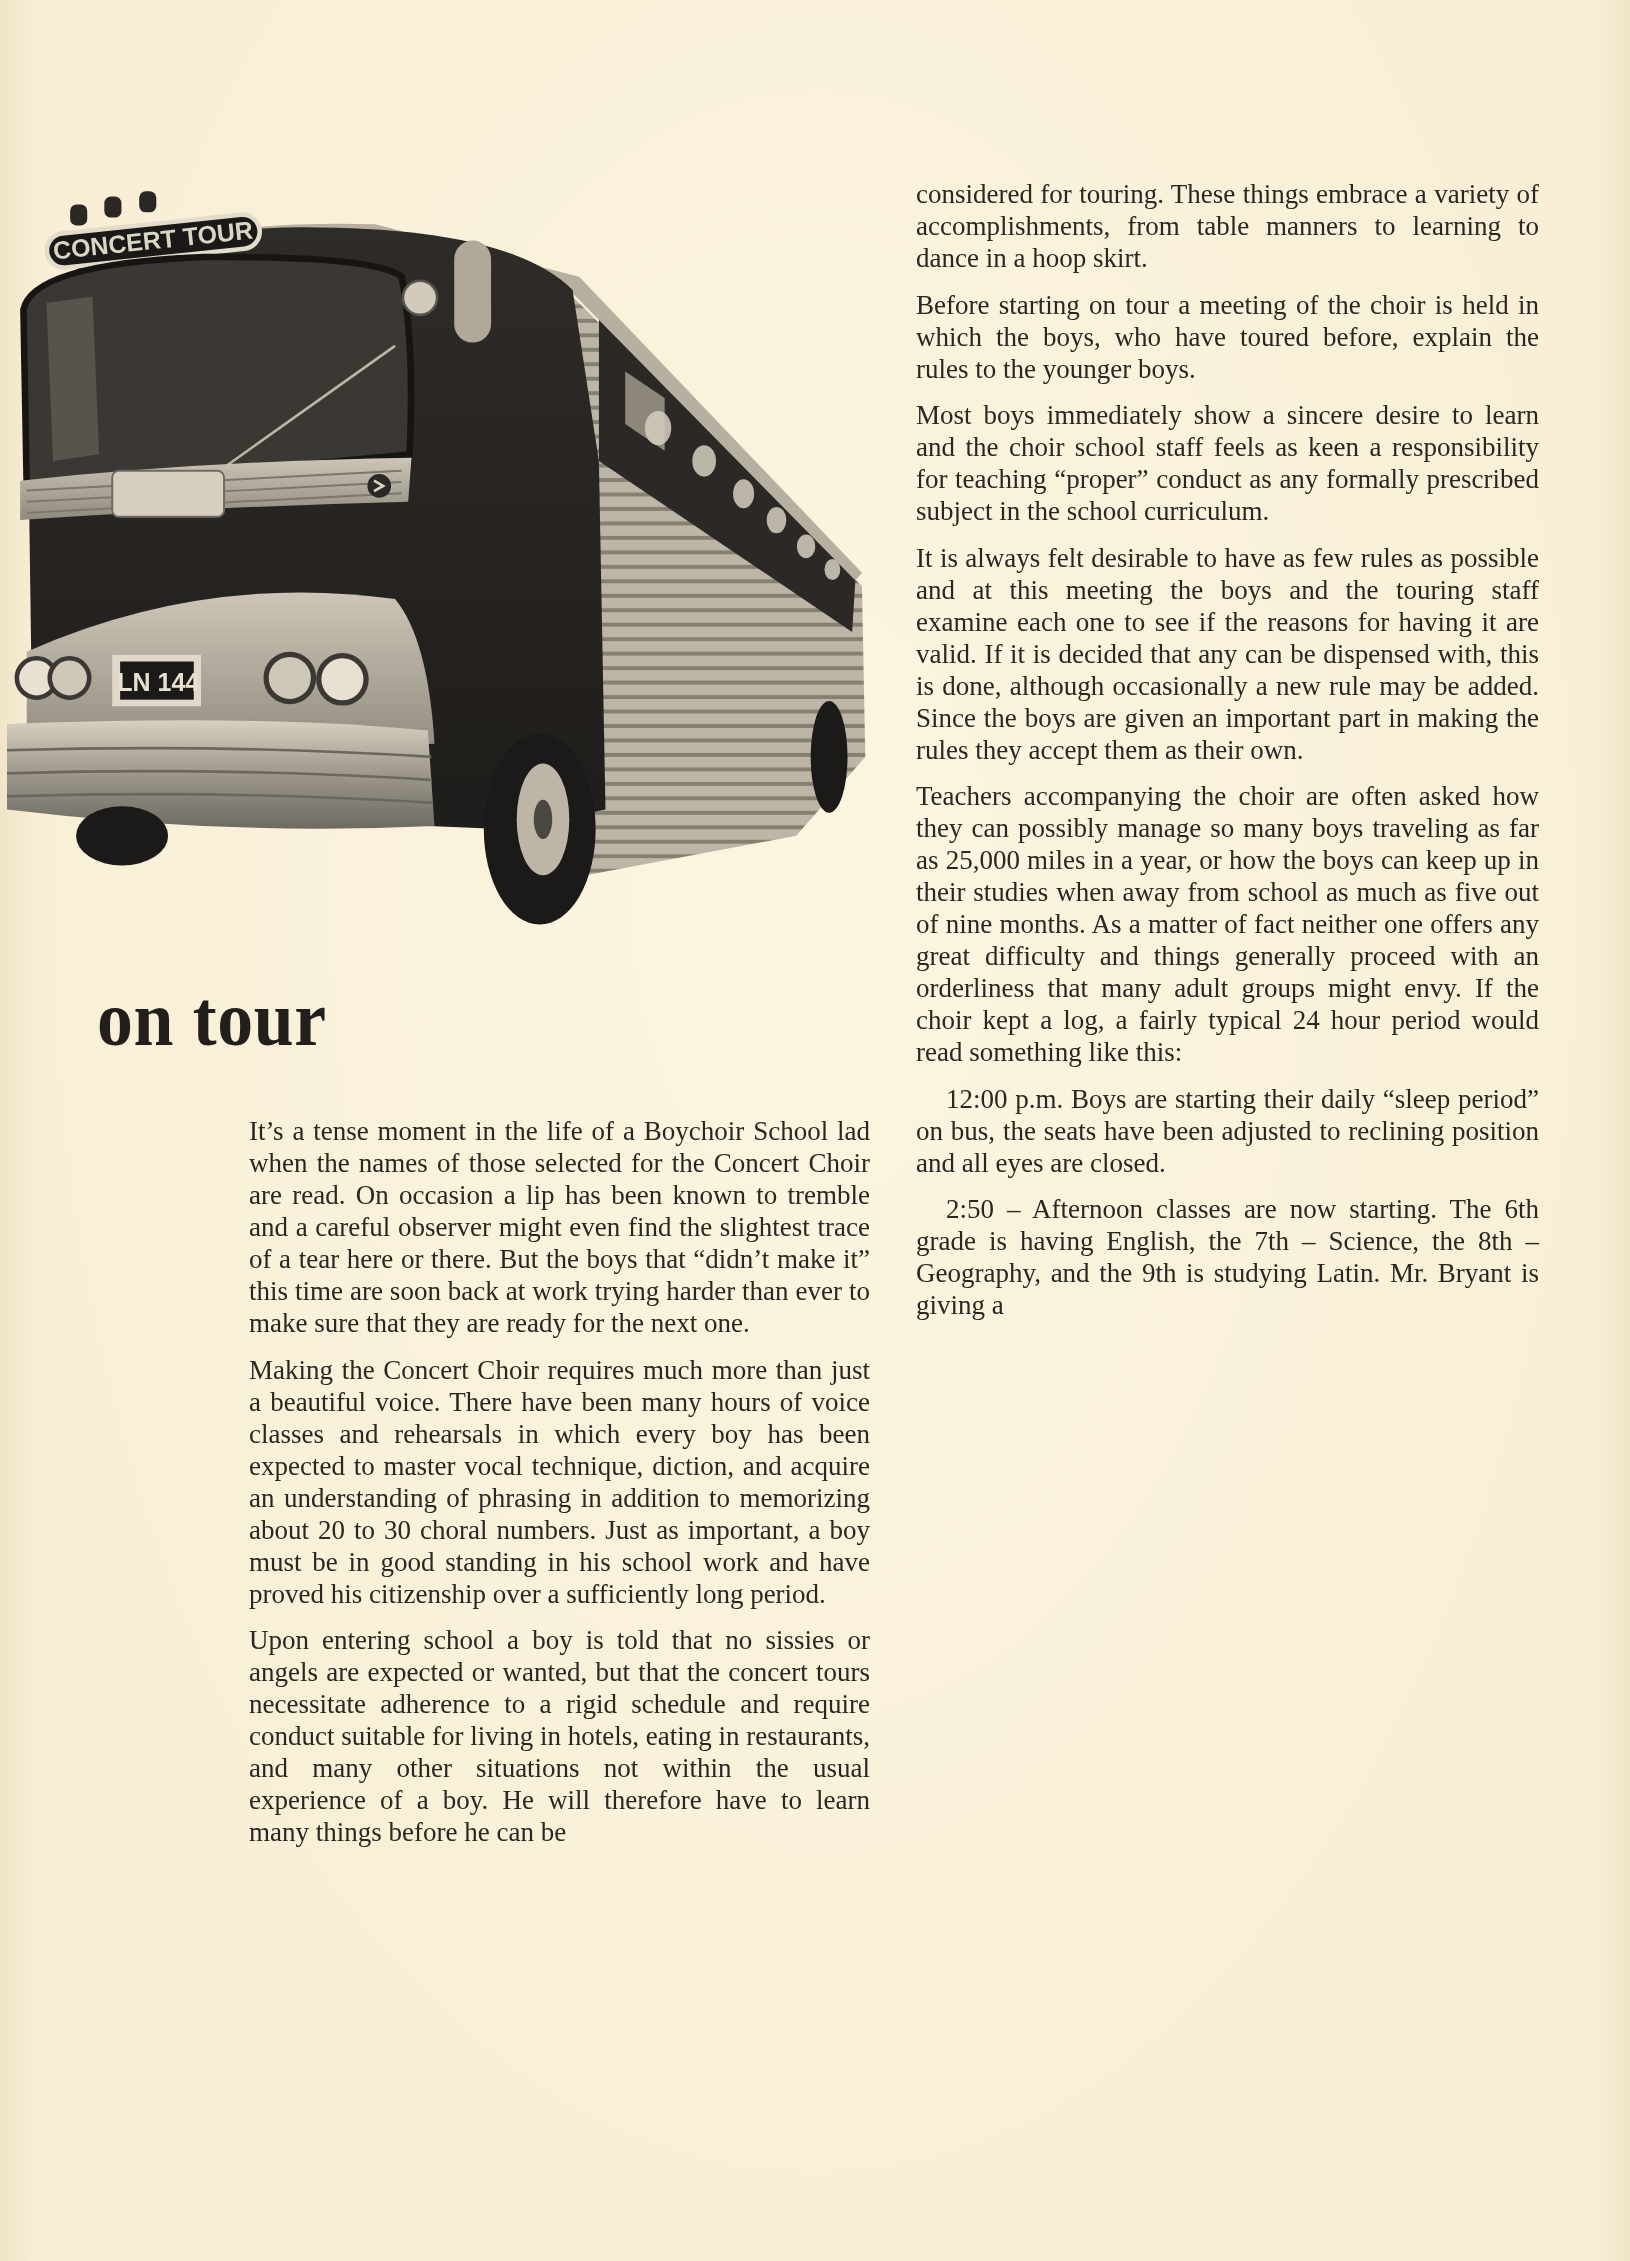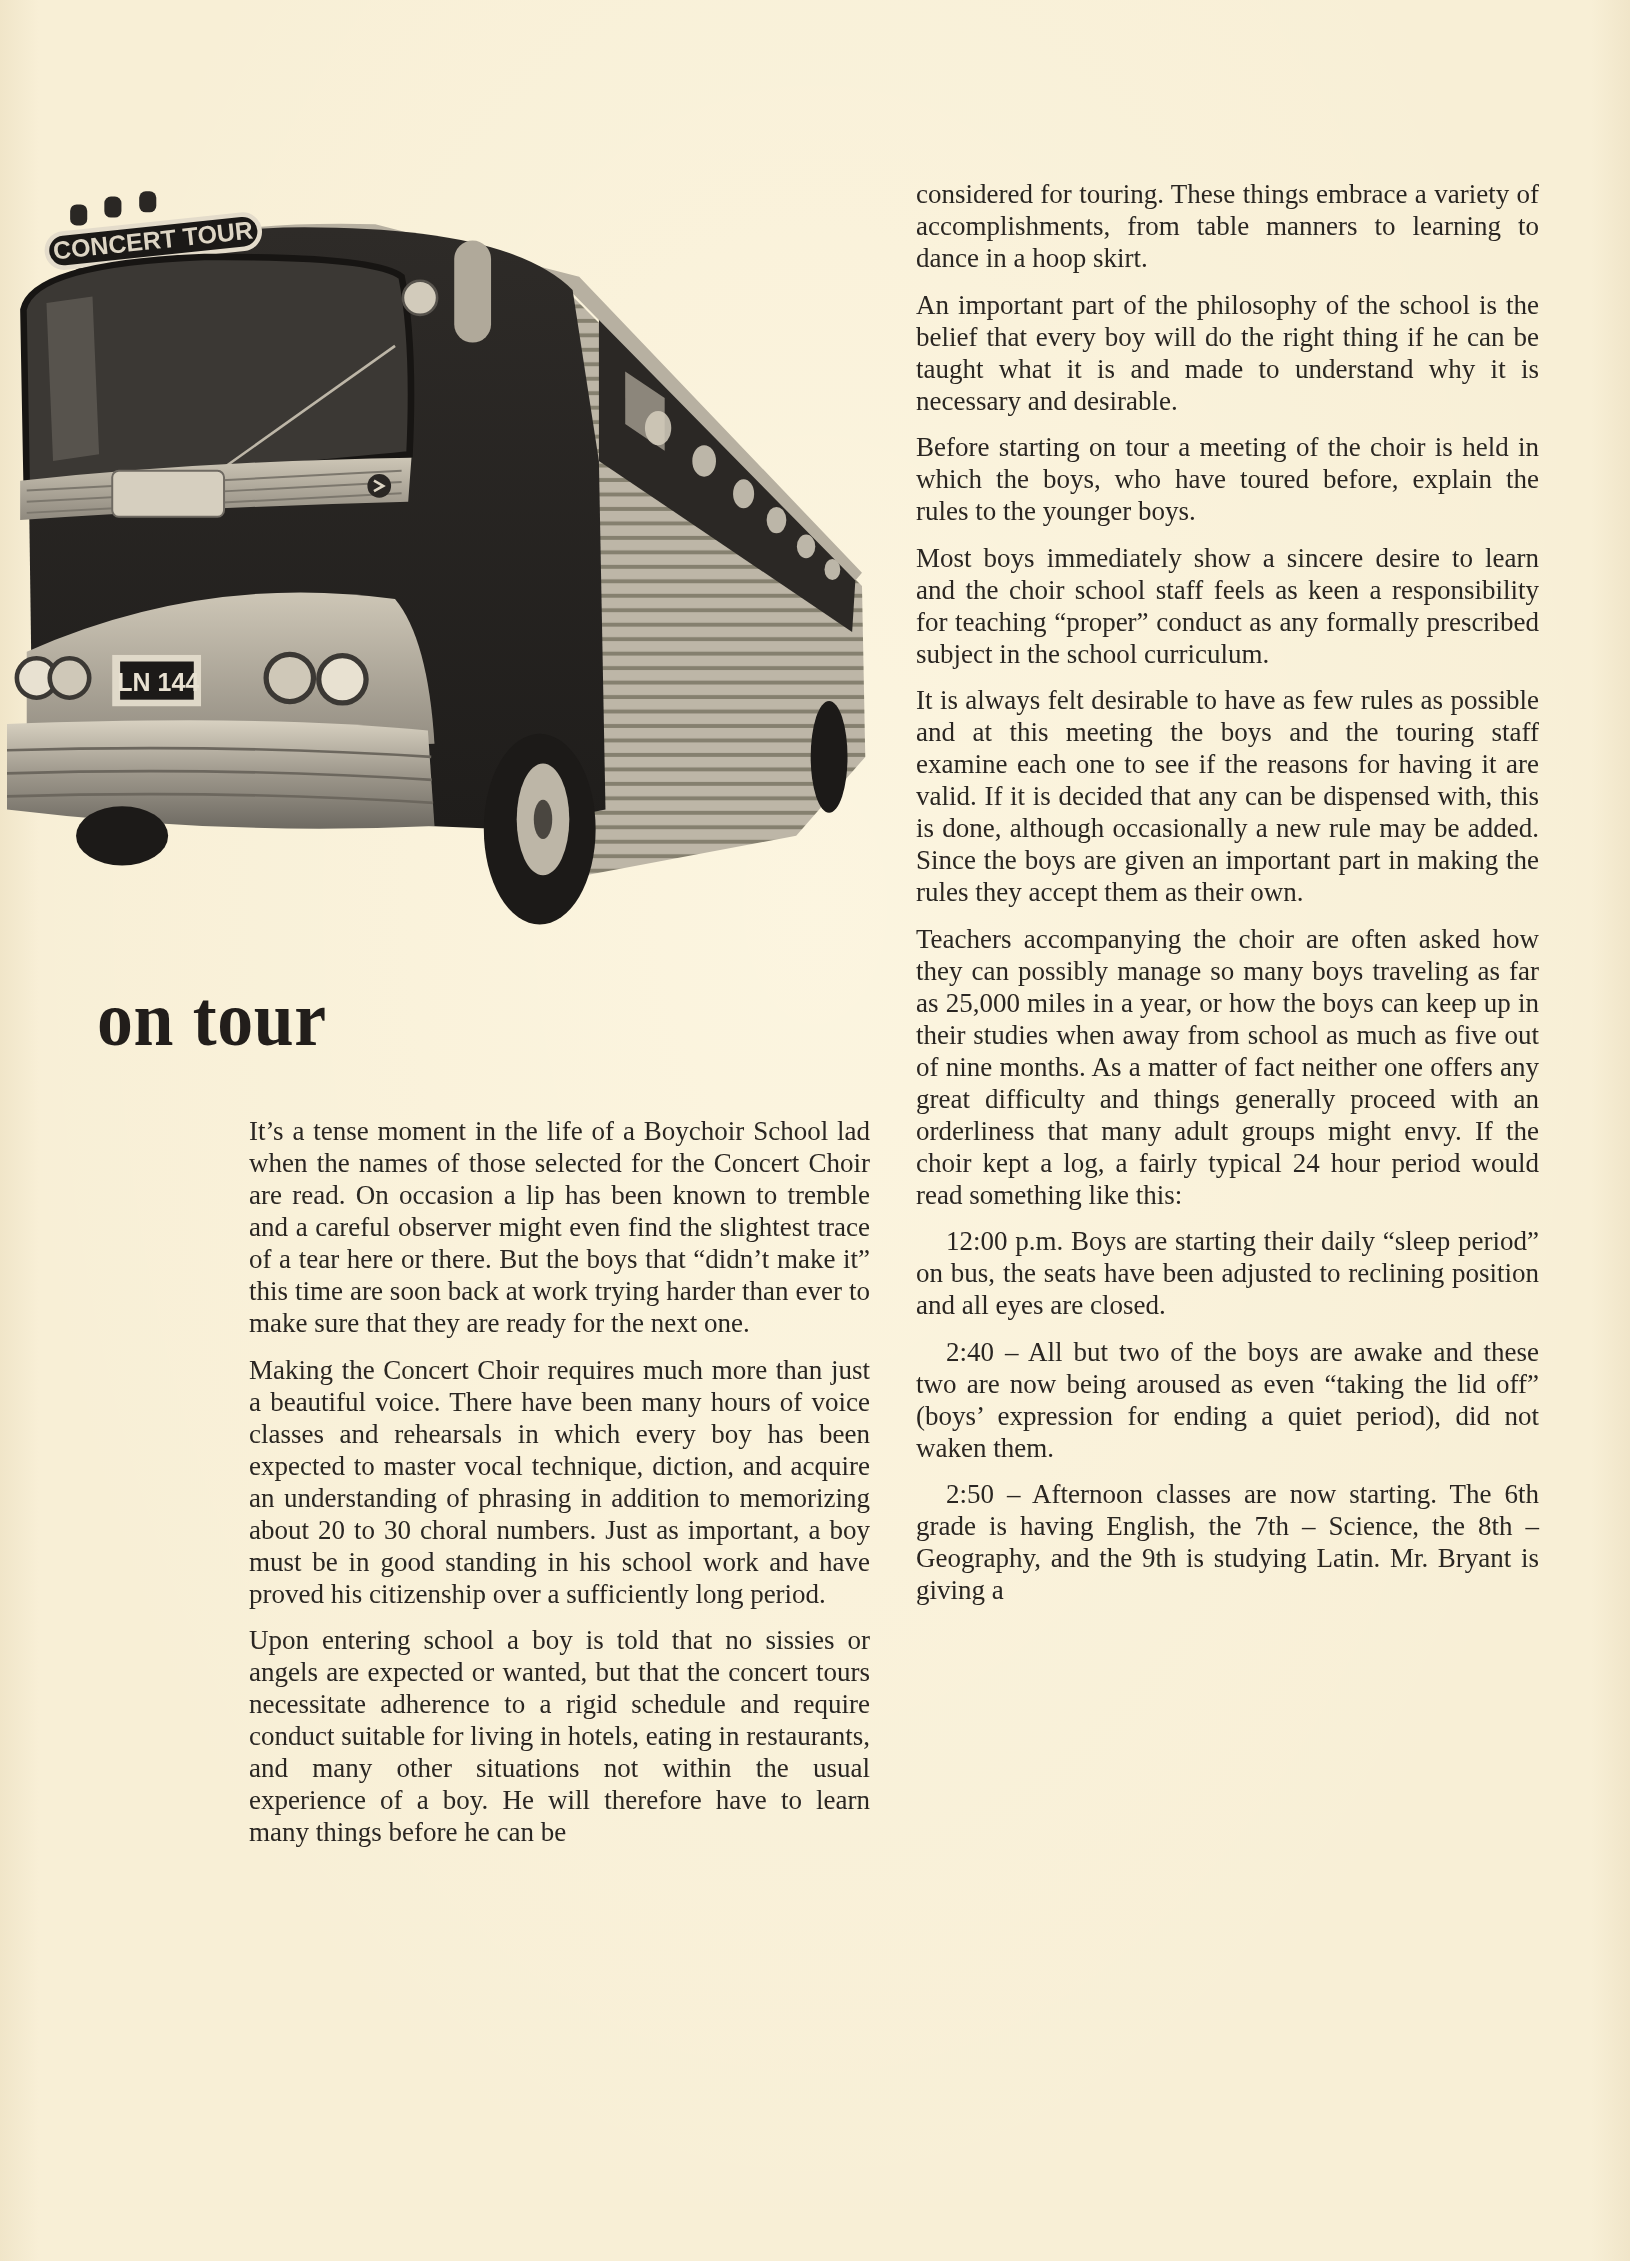--- a/index.html
+++ b/index.html
@@ -160,22 +160,20 @@
 <h1 class="headline">on tour</h1>
 
 <div class="col col-left">
   <p>It’s a tense moment in the life of a Boychoir School lad when the names of those selected for the Concert Choir are read. On occasion a lip has been known to tremble and a careful observer might even find the slightest trace of a tear here or there. But the boys that “didn’t make it” this time are soon back at work trying harder than ever to make sure that they are ready for the next one.</p>
   <p>Making the Concert Choir requires much more than just a beautiful voice. There have been many hours of voice classes and rehear­sals in which every boy has been expected to master vocal technique, diction, and acquire an understanding of phrasing in addition to memorizing about 20 to 30 choral numbers. Just as important, a boy must be in good standing in his school work and have proved his citizenship over a sufficiently long period.</p>
   <p>Upon entering school a boy is told that no sissies or angels are expected or wanted, but that the concert tours necessitate adherence to a rigid schedule and require conduct suit­able for living in hotels, eating in restaurants, and many other situations not within the usual experience of a boy. He will therefore have to learn many things before he can be</p>
 </div>
 
 <div class="col col-right">
   <p>considered for touring. These things embrace a variety of accomplishments, from table manners to learning to dance in a hoop skirt.</p>
-  <p>An important part of the philosophy of the school is the belief that every boy will do the right thing if he can be taught what it is and made to understand why it is necessary and desirable.</p>
   <p>Before starting on tour a meeting of the choir is held in which the boys, who have toured before, explain the rules to the younger boys.</p>
   <p>Most boys immediately show a sincere desire to learn and the choir school staff feels as keen a responsibility for teaching “proper” conduct as any formally prescribed subject in the school curriculum.</p>
   <p>It is always felt desirable to have as few rules as possible and at this meeting the boys and the touring staff examine each one to see if the reasons for having it are valid. If it is decided that any can be dispensed with, this is done, although occasionally a new rule may be added. Since the boys are given an im­portant part in making the rules they accept them as their own.</p>
   <p>Teachers accompanying the choir are often asked how they can possibly manage so many boys traveling as far as 25,000 miles in a year, or how the boys can keep up in their studies when away from school as much as five out of nine months. As a matter of fact neither one offers any great difficulty and things generally proceed with an orderliness that many adult groups might envy. If the choir kept a log, a fairly typical 24 hour period would read something like this:</p>
   <p class="log">12:00 p.m. Boys are starting their daily “sleep period” on bus, the seats have been adjusted to reclining position and all eyes are closed.</p>
-  <p class="log">2:40 – All but two of the boys are awake and these two are now being aroused as even “taking the lid off” (boys’ expression for ending a quiet period), did not waken them.</p>
   <p class="log">2:50 – Afternoon classes are now starting. The 6th grade is having English, the 7th – Science, the 8th – Geography, and the 9th is studying Latin. Mr. Bryant is giving a</p>
 </div>
 
 
 </body></html>

